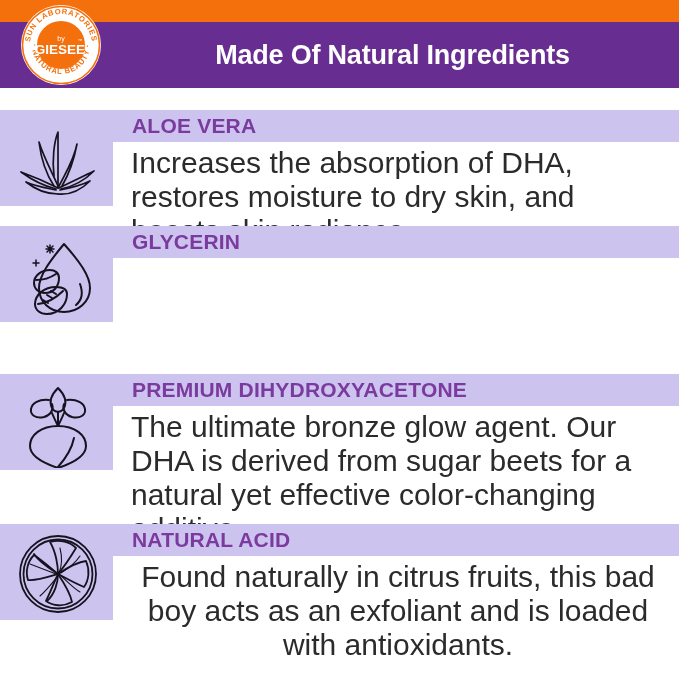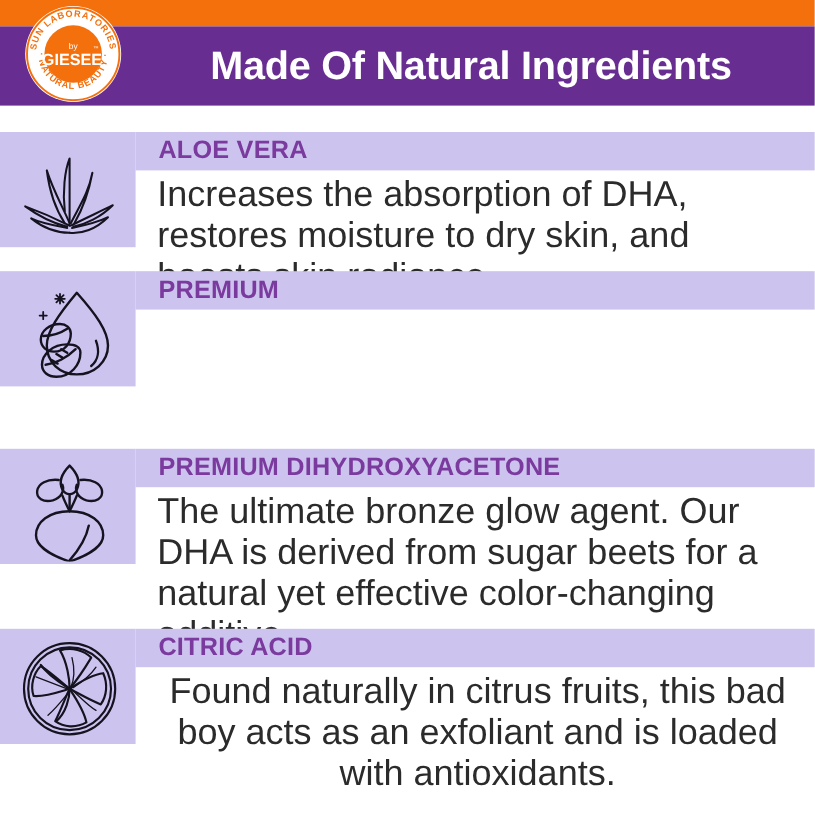--- a/index.html
+++ b/index.html
@@ -40,21 +40,21 @@
   .header-title {
     position: absolute;
     left: 120px;
     top: 22px;
     width: 545px;
     height: 66px;
     display: flex;
     align-items: center;
     justify-content: center;
     color: #ffffff;
-    font-size: 33px;
+    font-size: 27px;
     font-weight: bold;
     letter-spacing: -0.2px;
     white-space: nowrap;
     font-family: "Liberation Sans", sans-serif;
   }
 
   
   .logo-badge {
     position: absolute;
     left: 20px;
@@ -178,21 +178,21 @@
           <path d="M22 48 C28 48, 36 46, 42 42"></path>
           <path d="M42 55 C30 55, 21 63, 21 72 C21 78, 26 82, 33 82 C45 82, 53 72, 53 62 C53 57, 48 55, 42 55 Z"></path>
           <path d="M24 72 C32 71, 42 66, 49 59"></path>
           <path d="M29 68 L34 71 M33 63 L38 66 M37 59 L42 62"></path>
           <path d="M36 13 L36 21 M32 17 L40 17 M33 14 L39 20 M39 14 L33 20" stroke-width="1.5"></path>
           <path d="M22 28 L22 34 M19 31 L25 31" stroke-width="1.5"></path>
         </svg>
       </div>
     </div>
     <div class="head-band"></div>
-    <div class="head-text">PREMIUM</div>
+    <div class="head-text">GLYCERIN</div>
   </div>
 
   <div class="section" id="sec2" style="top:374px; height:130px;padding-left:28px;">
     <div class="icon-col" style="height:96px;">
       <div class="icon-box">
         <svg viewBox="0 0 88 88" xmlns="http://www.w3.org/2000/svg" fill="none" stroke="#15131f" stroke-width="2" stroke-linecap="round" stroke-linejoin="round">
           <path d="M44 8 C51 15, 53 22, 50 28 C47 33, 41 33, 38 28 C35 22, 37 15, 44 8 Z"></path>
           <path d="M35 20 C25 19, 18 23, 17 29 C16 35, 22 39, 30 37 C37 35, 40 29, 38 24"></path>
           <path d="M53 20 C63 19, 70 23, 71 29 C72 35, 66 39, 58 37 C51 35, 48 29, 50 24"></path>
           <path d="M44 32 L44 45"></path>
@@ -222,17 +222,17 @@
           <path d="M44 44 C44 52, 41 64, 33 71"></path>
           <path d="M46 18 C48 26, 48 36, 45 43" stroke-width="1.1"></path>
           <path d="M66 26 C62 32, 55 38, 47 43" stroke-width="1.1"></path>
           <path d="M66 62 C59 58, 52 50, 46 45" stroke-width="1.1"></path>
           <path d="M26 66 C33 60, 39 52, 44 46" stroke-width="1.1"></path>
           <path d="M16 34 C24 37, 34 41, 42 44" stroke-width="1.1"></path>
         </svg>
       </div>
     </div>
     <div class="head-band"></div>
-    <div class="head-text">CITRIC ACID</div>
+    <div class="head-text">NATURAL ACID</div>
     <div class="body-text" style="top:36px;text-align:center;">Found naturally in citrus fruits, this bad boy acts as an exfoliant and is loaded with antioxidants.</div>
   </div>
 
 </div>
 
 </body></html>

